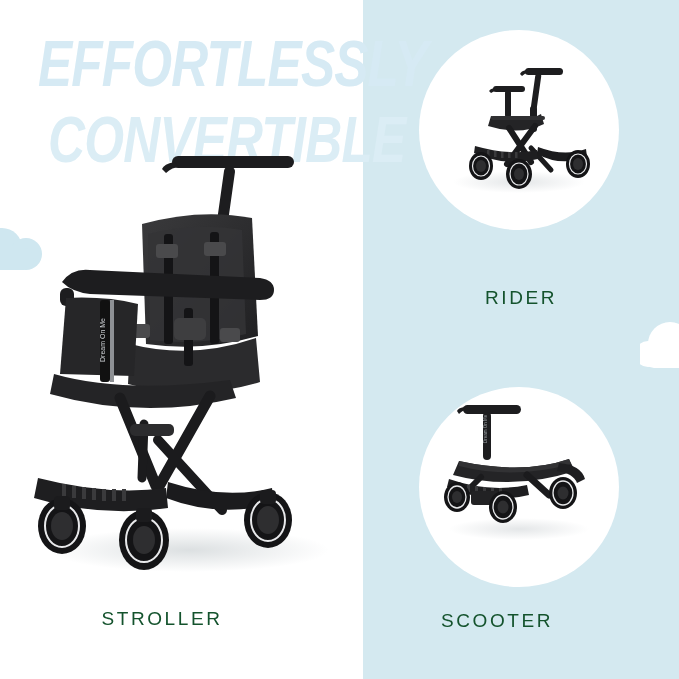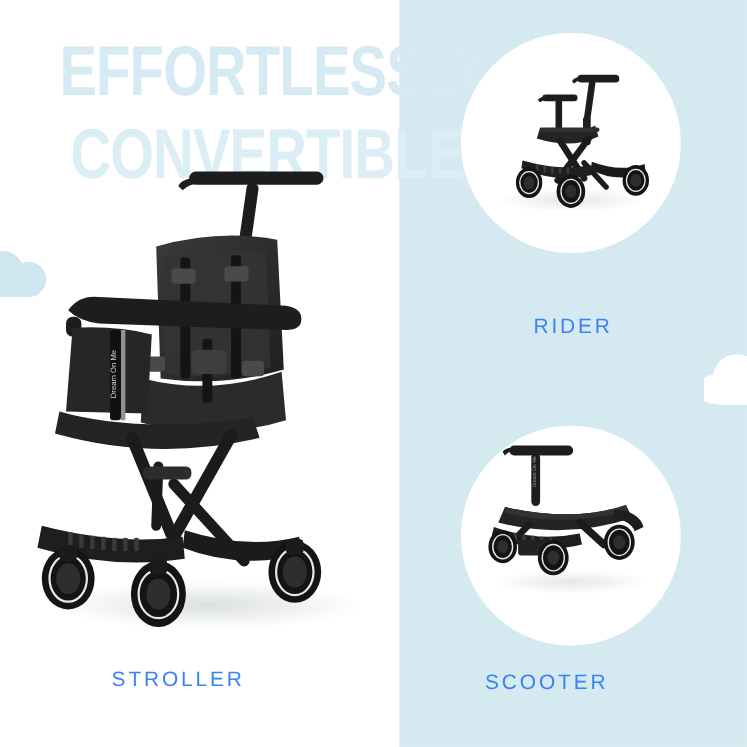--- a/index.html
+++ b/index.html
@@ -15,22 +15,23 @@
     position:absolute;left:0;top:0;width:363px;height:679px;
     background:#ffffff;
   }
   .panel-right{
     position:absolute;left:363px;top:0;width:316px;height:679px;
     background:#d4e9f0;
   }
 
   
   .headline{
-    position:absolute;left:16px;top:0;width:379px;height:190px;
+    position:absolute;left:0;top:0;width:379px;height:190px;
     pointer-events:none;
+    font-style:italic;
   }
   .hl-line{
     position:absolute;
     font-family:"Liberation Sans Narrow","Liberation Sans",sans-serif;
     font-weight:700;
     color:#d6eaf4;
     white-space:nowrap;
     line-height:1;
     transform-origin:left top;
   }
@@ -44,21 +45,21 @@
 
   
   .stroller-wrap{
     position:absolute;left:24px;top:148px;width:316px;height:440px;
   }
   .stroller-wrap svg{display:block;width:100%;height:100%;}
 
   
   .label{
     position:absolute;text-align:center;
-    color:#3b82f6;
+    color:#14532d;
     font-size:19px;
     letter-spacing:2.6px;
     font-weight:400;
     white-space:nowrap;
   }
   .label-stroller{left:0;top:608px;width:324px;}
   .label-rider{left:363px;top:287px;width:316px;}
   .label-scooter{left:363px;top:610px;width:268px;}
 
   

